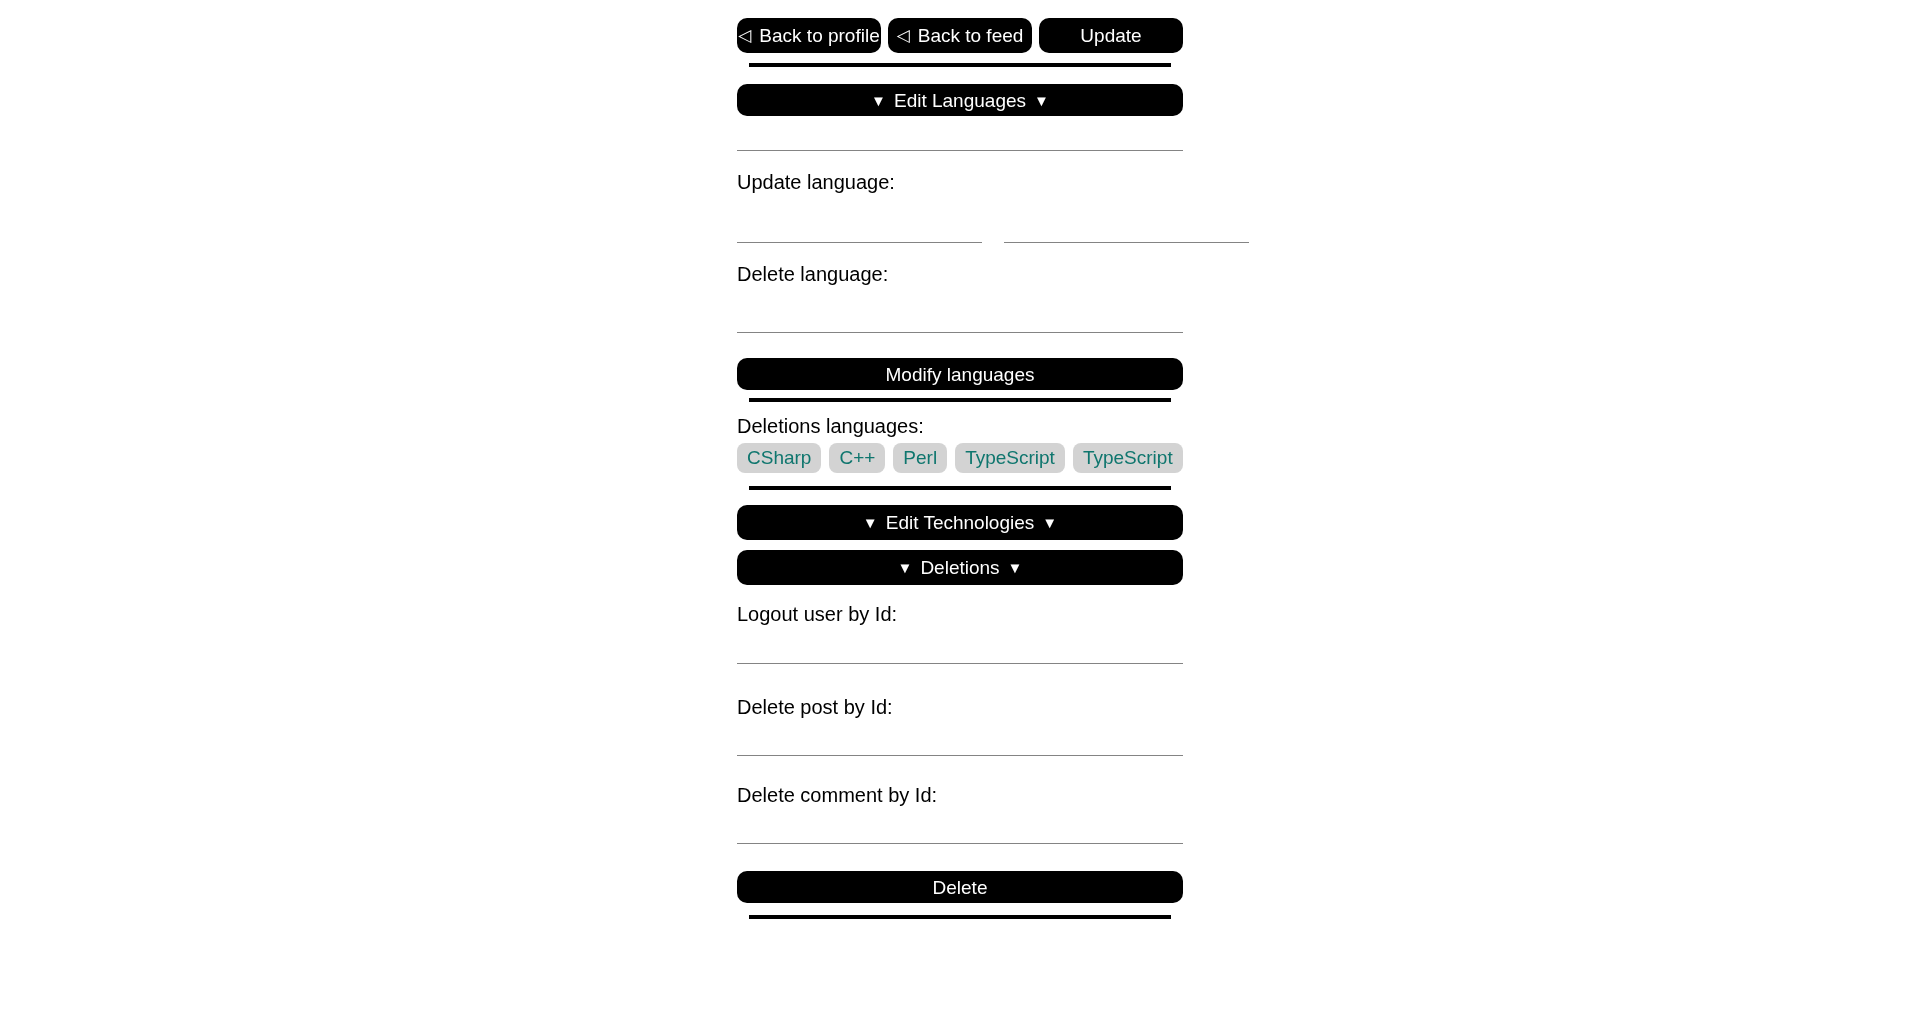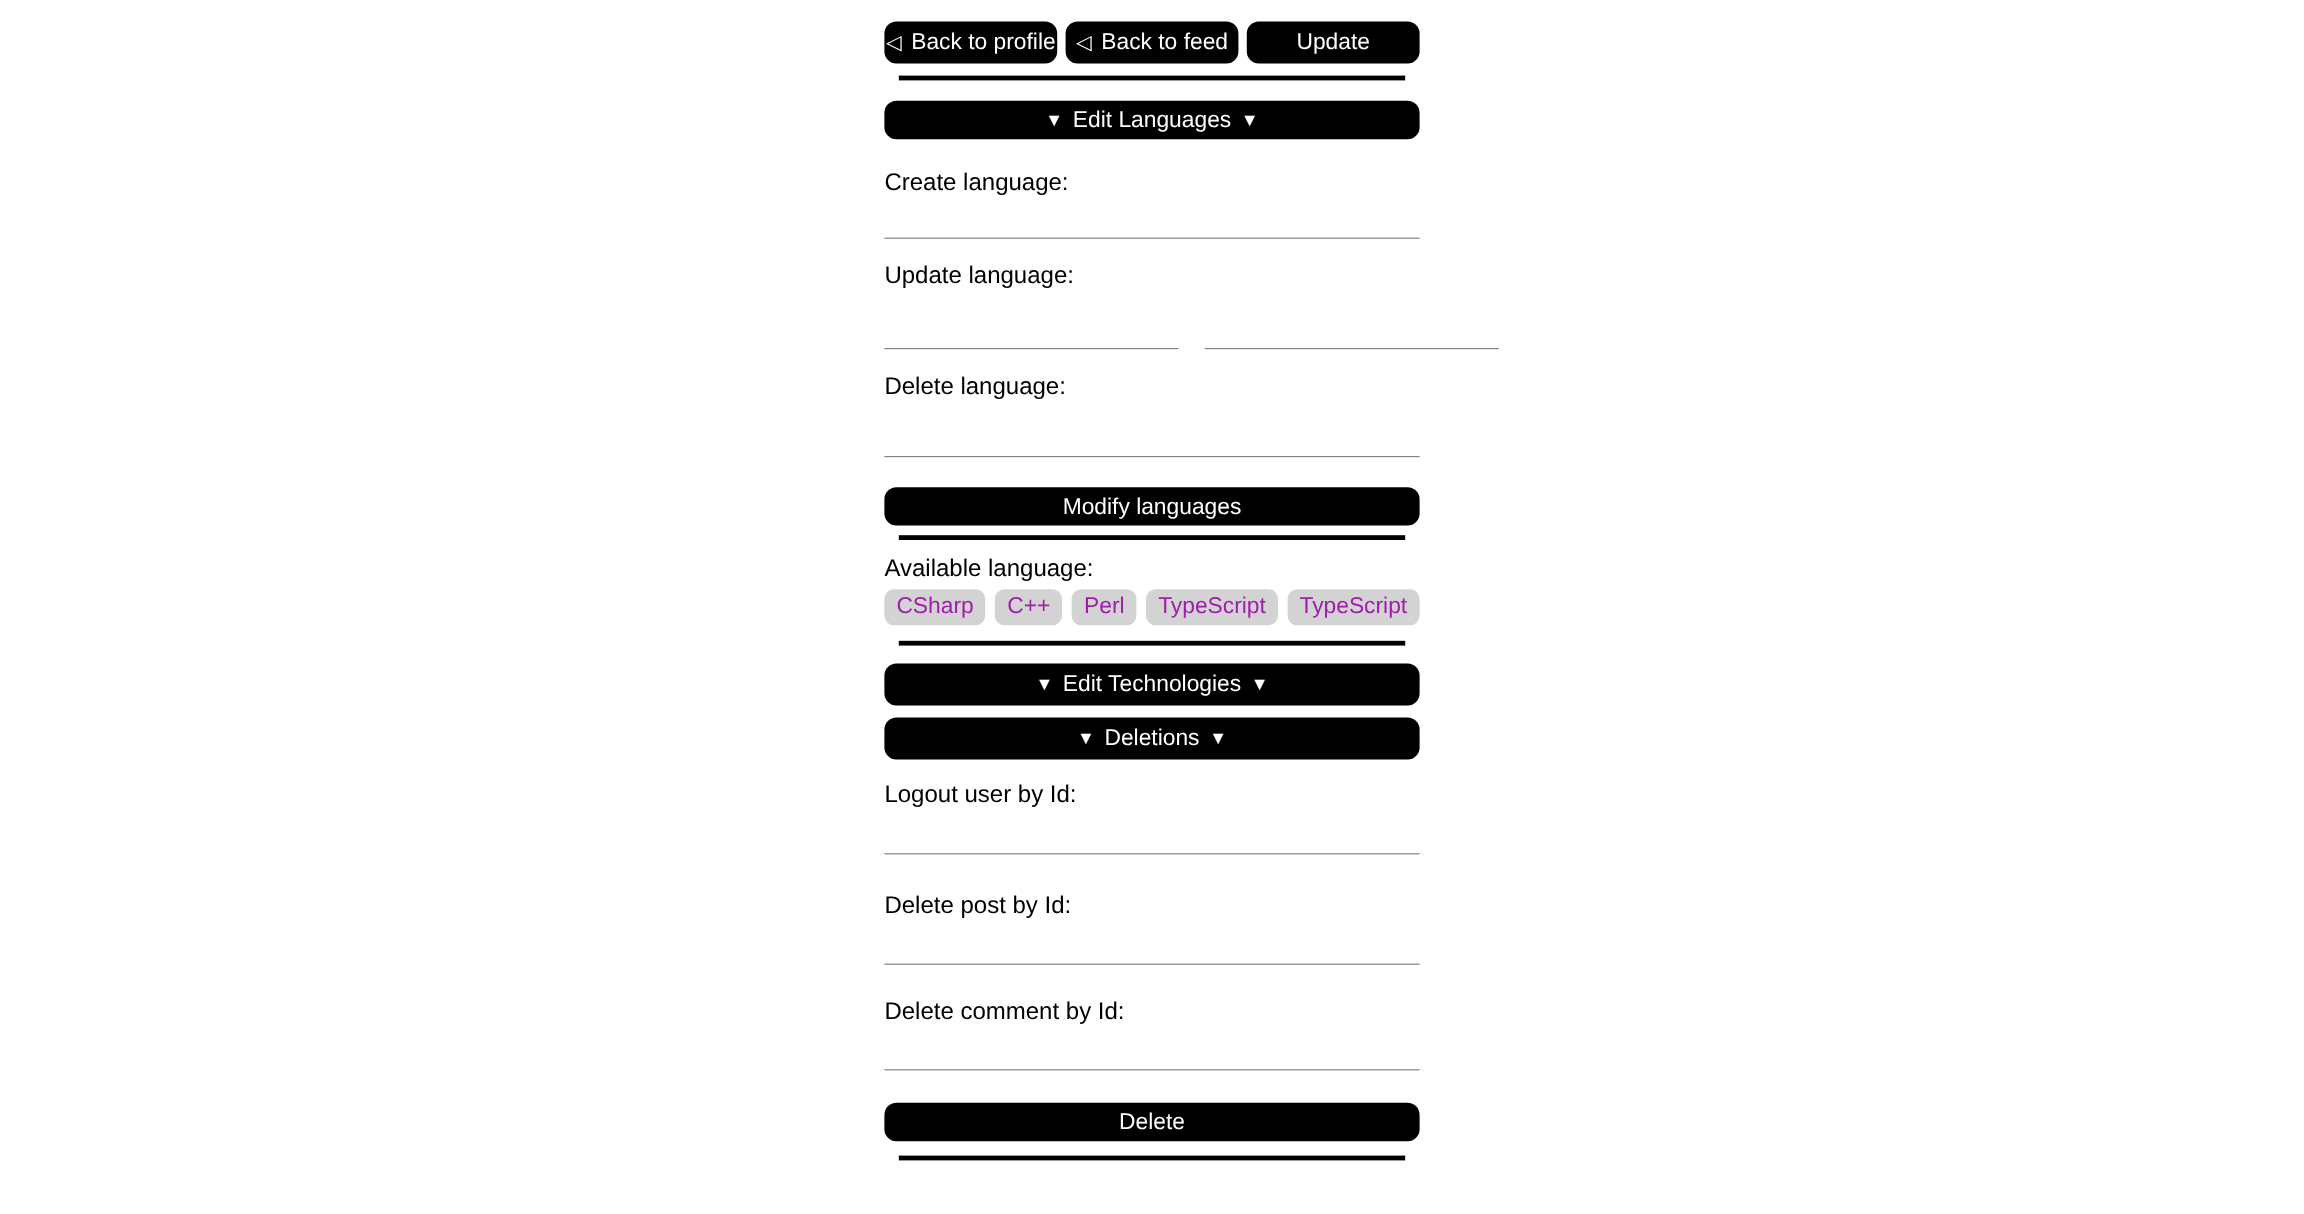--- a/index.html
+++ b/index.html
@@ -86,21 +86,21 @@
   .two-col .underline-input { flex: 1; width: auto; }
   
   .chips {
     display: flex;
     flex-wrap: wrap;
     gap: 8px;
     margin-top: 5px;
   }
   .chip {
     background: #d3d3d3;
-    color: #a21caf;
+    color: #0f766e;
     border-radius: 8px;
     height: 30px;
     display: inline-flex;
     align-items: center;
     padding: 0 10px;
     font-size: 19px;
   }
   
   .mt-edit-languages   { margin-top: 17px; }
   .mt-create-label     { margin-top: 25px; }
@@ -140,39 +140,38 @@
     </div>
 
     <hr class="sep-thick sep-after-toolbar">
 
     <button class="btn toggle-btn mt-edit-languages">
       <span class="caret">▼</span>
       <span>Edit Languages</span>
       <span class="caret">▼</span>
     </button>
 
-    <div class="field-label mt-create-label">Create language:</div>
     <input class="underline-input" type="text" value="" style="">
 
     <div class="field-label mt-update-label">Update language:</div>
     <div class="two-col">
       <input class="underline-input" type="text" value="" style="">
       <input class="underline-input" type="text" value="" style="">
     </div>
 
     <div class="field-label mt-dellang-label">Delete language:</div>
     <input class="underline-input mt-dellang-input" type="text" value="" style="">
 
     <button class="btn toggle-btn mt-modify-btn">
       <span>Modify languages</span>
     </button>
 
     <hr class="sep-thick sep-after-modify">
 
-    <div class="field-label mt-available-label">Available language:</div>
+    <div class="field-label mt-available-label">Deletions languages:</div>
     <div class="chips">
         <span class="chip">CSharp</span>
         <span class="chip">C++</span>
         <span class="chip">Perl</span>
         <span class="chip">TypeScript</span>
         <span class="chip">TypeScript</span>
       </div>
 
     <hr class="sep-thick sep-after-chips">
 

